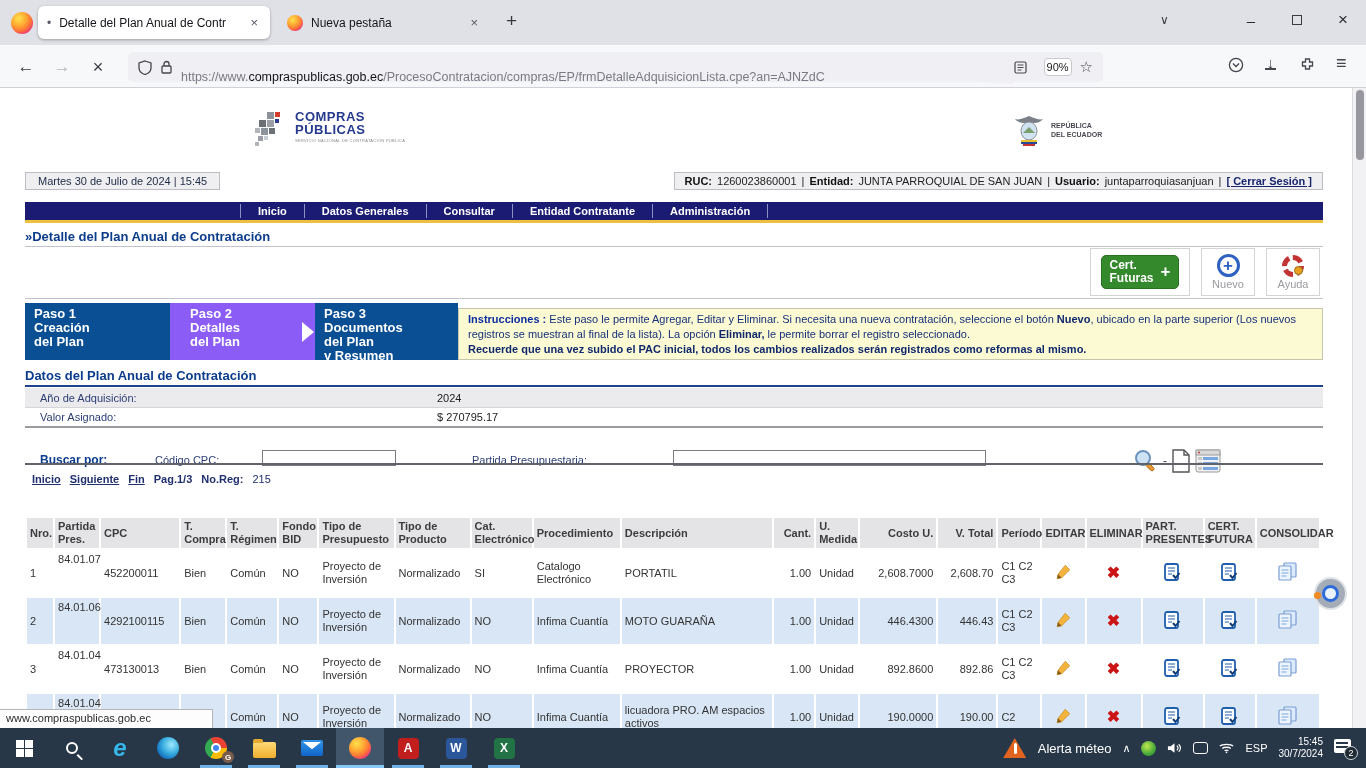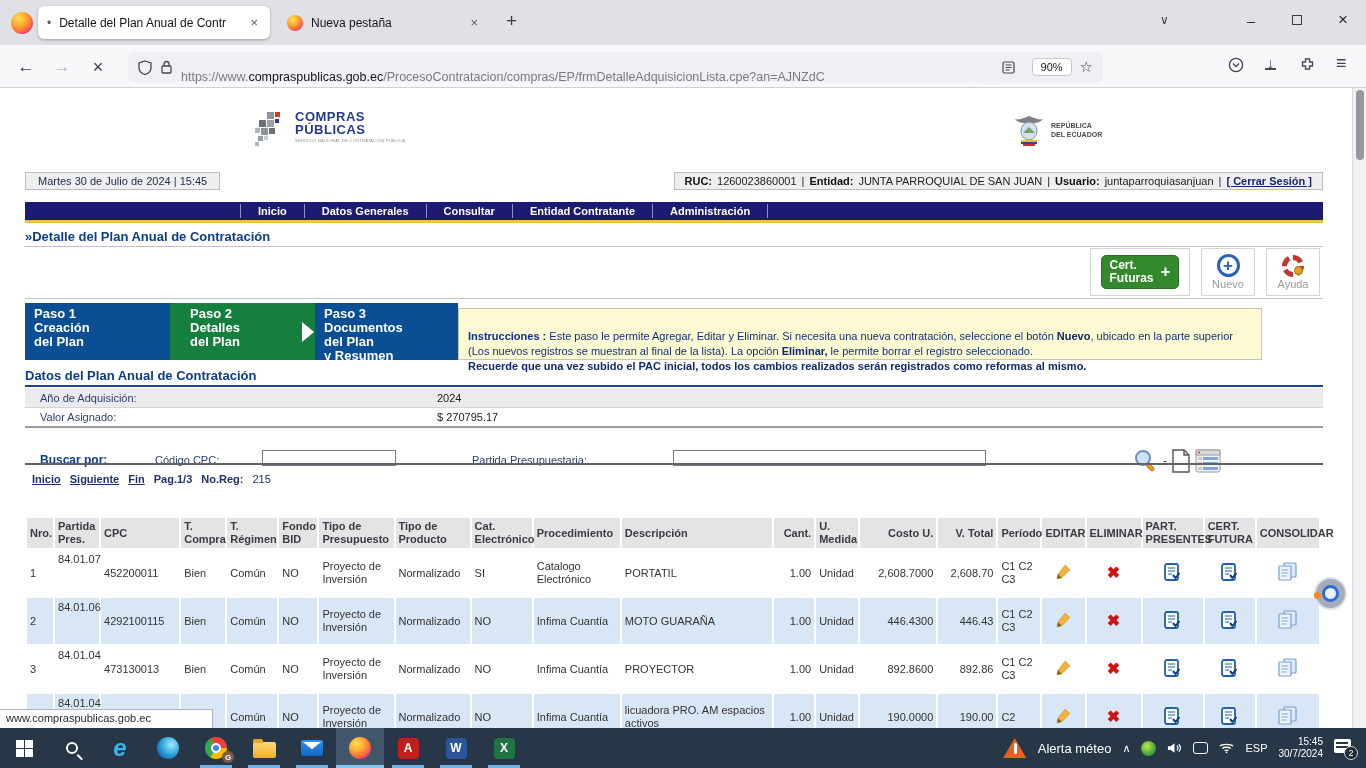--- a/index.html
+++ b/index.html
@@ -28,21 +28,21 @@
 
   
   #urlbar { position:absolute; left:0; top:45px; width:1366px; height:43px; background:#f7f8fa; border-bottom:1px solid #d0d0d6; }
   .nav-btn { position:absolute; top:8px; width:28px; height:28px; display:flex; align-items:center; justify-content:center; font-size:17px; color:#3a3a44; border-radius:4px; }
   #btn-back { left:12px; } #btn-fwd { left:48px; color:#b5b5bd; } #btn-stop { left:84px; font-size:18px; }
   .url-field { position:absolute; left:128px; top:7px; width:975px; height:30px; background:#f0f0f4; border-radius:5px; display:flex; align-items:center; padding:0 10px; }
   .uf-icon { flex:none; margin-right:9px; display:flex; }
   .url-text { flex:1; font-size:12.5px; white-space:nowrap; overflow:hidden; position:relative;margin-top:20px; }
   .url-text .dim { color:#7a7a84; } .url-text .dom { color:#15141a; }
   .url-fade { position:absolute; right:0; top:0; bottom:0; width:40px; background:linear-gradient(to right, rgba(240,240,244,0), #f0f0f4); }
-  .zoom-badge { flex:none; background:#fff; border:1px solid #c8c8ce; border-radius:4px; font-size:11px; color:#222; padding:2px 8px; margin:0 8px; }
+  .zoom-badge { flex:none; background:#fff; border:1px solid #c8c8ce; border-radius:4px; font-size:11px; color:#222; padding:2px 2px; margin:0 8px; }
   .star { flex:none; font-size:15px; color:#45454d; }
   .right-icon { position:absolute; top:12px; color:#45454d; display:flex; }
   #ic-pocket { left:1228px; } #ic-down { left:1265px; top:9px; font-size:15px; flex-direction:column; align-items:center; }
   #ic-down .bar { width:11px; height:2px; background:#45454d; margin-top:-3px; }
   #ic-ext { left:1300px; } #ic-menu { left:1336px; top:8px; font-size:18px; }
 
   
   #page { position:absolute; left:0; top:88px; width:1352px; height:640px; background:#fff; overflow:hidden; }
 
   .logo { position:absolute; left:253px; top:22px; display:flex; }
@@ -71,27 +71,27 @@
   .btn-green { background:#33892c; border:1px solid #27701f; border-radius:5px; color:#fff; display:flex; align-items:center; gap:7px; padding:3px 8px; }
   .btn-green .lbl { font-size:12px; font-weight:bold; line-height:13px; white-space:pre-line; }
   .btn-green .plus { font-size:17px; font-weight:bold; }
   .action-label { font-size:11px; color:#9a9aa0; margin-top:1px; }
   .nuevo-icon { width:23px; height:23px; border-radius:50%; border:3px solid #2e62c0; color:#2e62c0; font-size:17px; font-weight:bold; display:flex; align-items:center; justify-content:center; line-height:1; }
   .ayuda-icon { width:22px; height:22px; border-radius:50%; background:#fff; border:5px dashed #c23333; position:relative; }
   .ayuda-icon::after { content:""; position:absolute; right:-4px; bottom:-3px; width:7px; height:7px; border-radius:50%; background:#e8a020; border:1px solid #9a6a10; }
 
   .steps { position:absolute; left:25px; top:215px; display:flex; }
   .step { width:145px; height:57px; padding:3px 9px; color:#fff; position:relative; }
-  .step.dark { background:#0a4f93; } .step.light { background:#15803d;padding-left:20px; }
+  .step.dark { background:#0a4f93; } .step.light { background:#8b5cf6;padding-left:20px; }
   .step:last-child { width:143px; }
   .step-title { font-size:13px; font-weight:bold; }
   .step-sub { font-size:13px; line-height:14px; white-space:pre-line;font-weight:bold; }
   .step-arrow { position:absolute; right:1px; top:50%; transform:translateY(-50%); width:0; height:0; border-top:10px solid transparent; border-bottom:10px solid transparent; border-left:12px solid #fff; }
 
-  .instructions { position:absolute; left:458px; top:220px; width:804px; height:52px; background:#fbfad2; border:1px solid #c6c6ae; padding:20px 9px; font-size:11px; color:#16317c; line-height:15px; }
+  .instructions { position:absolute; left:458px; top:220px; width:865px; height:52px; background:#fbfad2; border:1px solid #c6c6ae; padding:3px 9px; font-size:11px; color:#16317c; line-height:15px; }
   .instructions .lab { font-weight:bold; color:#0b2da0; }
   .instructions b { color:#10296e; }
 
   .datos-title { position:absolute; left:25px; top:280px; width:1298px; font-size:13px; font-weight:bold; color:#0c3c8c; border-bottom:2px solid #20428c; padding-bottom:2px; }
   .datos-row { position:absolute; left:25px; width:1298px; height:20px; display:flex; align-items:center; font-size:11px; }
   .dr1 { top:300px; background:#ebebee; border-bottom:1px solid #d5d5d8; }
   .dr2 { top:320px; background:#fff; border-bottom:2px solid #9a9aa0; }
   .datos-label { margin-left:15px; color:#2c3e75; }
   .datos-value { position:absolute; left:412px; color:#222; }
 

